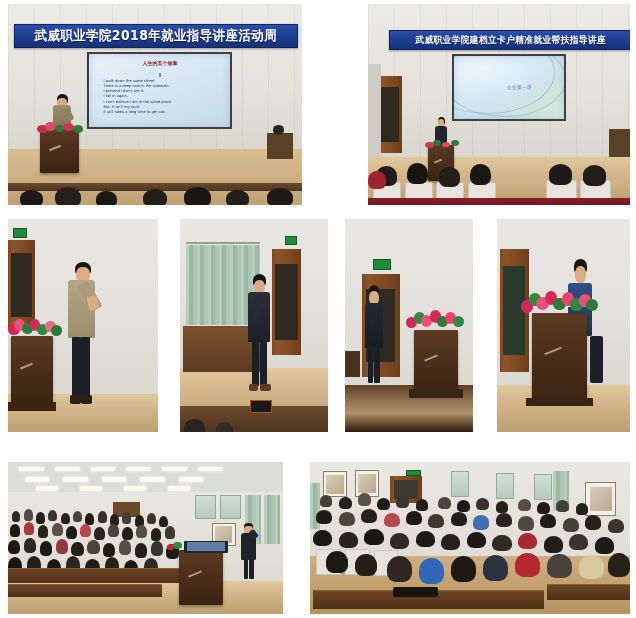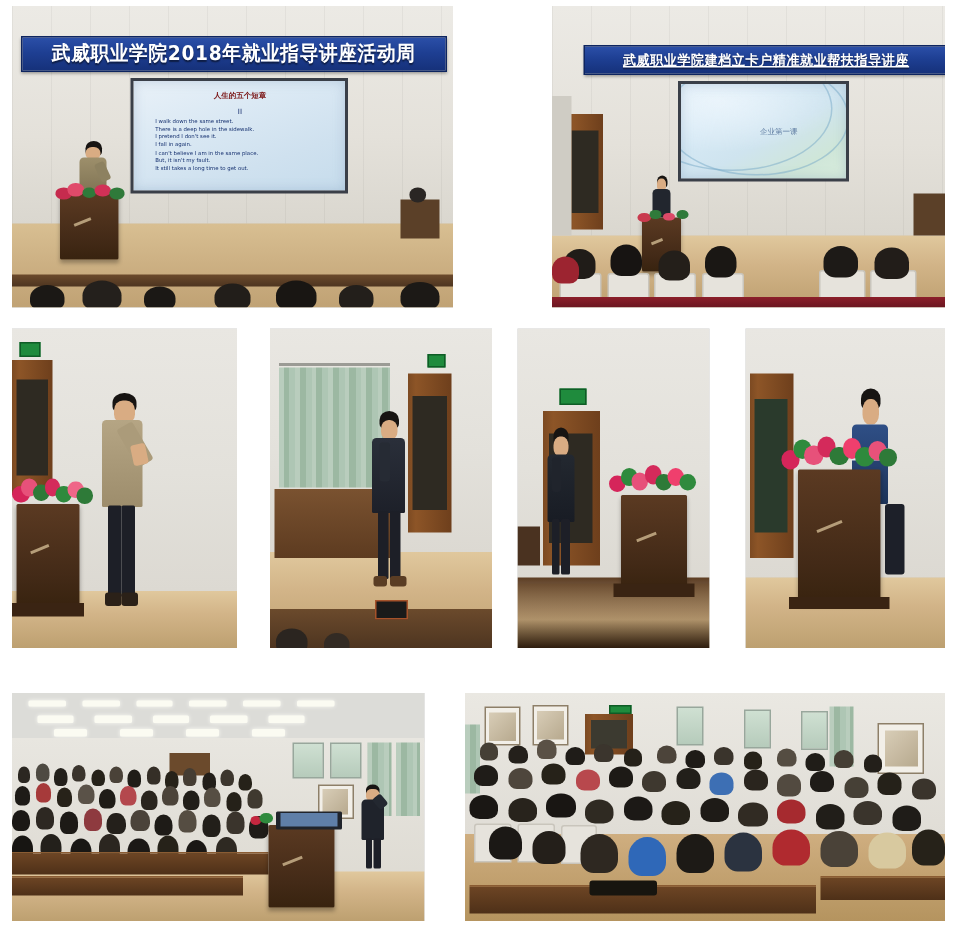--- a/index.html
+++ b/index.html
@@ -181,21 +181,21 @@
         <i style="left:88%;top:16%;width:9%;height:96%;background:#1c1916;"></i>
       </div>
     </div>
   </div>
 
   <div class="photo" style="left:368px;top:4px;width:262px;height:201px;">
     <div class="scene">
       <div class="wall panelled" style="height:76%;"></div>
       <div class="floor gloss" style="height:24%;"></div>
 
-      <div class="banner" style="left:8%;top:13%;width:92%;height:9%;font-size:9.4px;text-decoration:underline;">
+      <div class="banner" style="left:8%;top:13%;width:92%;height:9%;font-size:9.4px;">
         <span>武威职业学院建档立卡户精准就业帮扶指导讲座</span>
       </div>
 
       <div class="screen blank-gradient" style="left:32%;top:25%;width:42%;height:31%;">
         <div class="arcs">
           <i style="left:-30%;top:-40%;width:120%;height:130%;"></i>
           <i style="left:-10%;top:-25%;width:110%;height:120%;"></i>
         </div>
         <div class="ghost-text" style="left:48%;top:44%;">企业第一课</div>
       </div>

